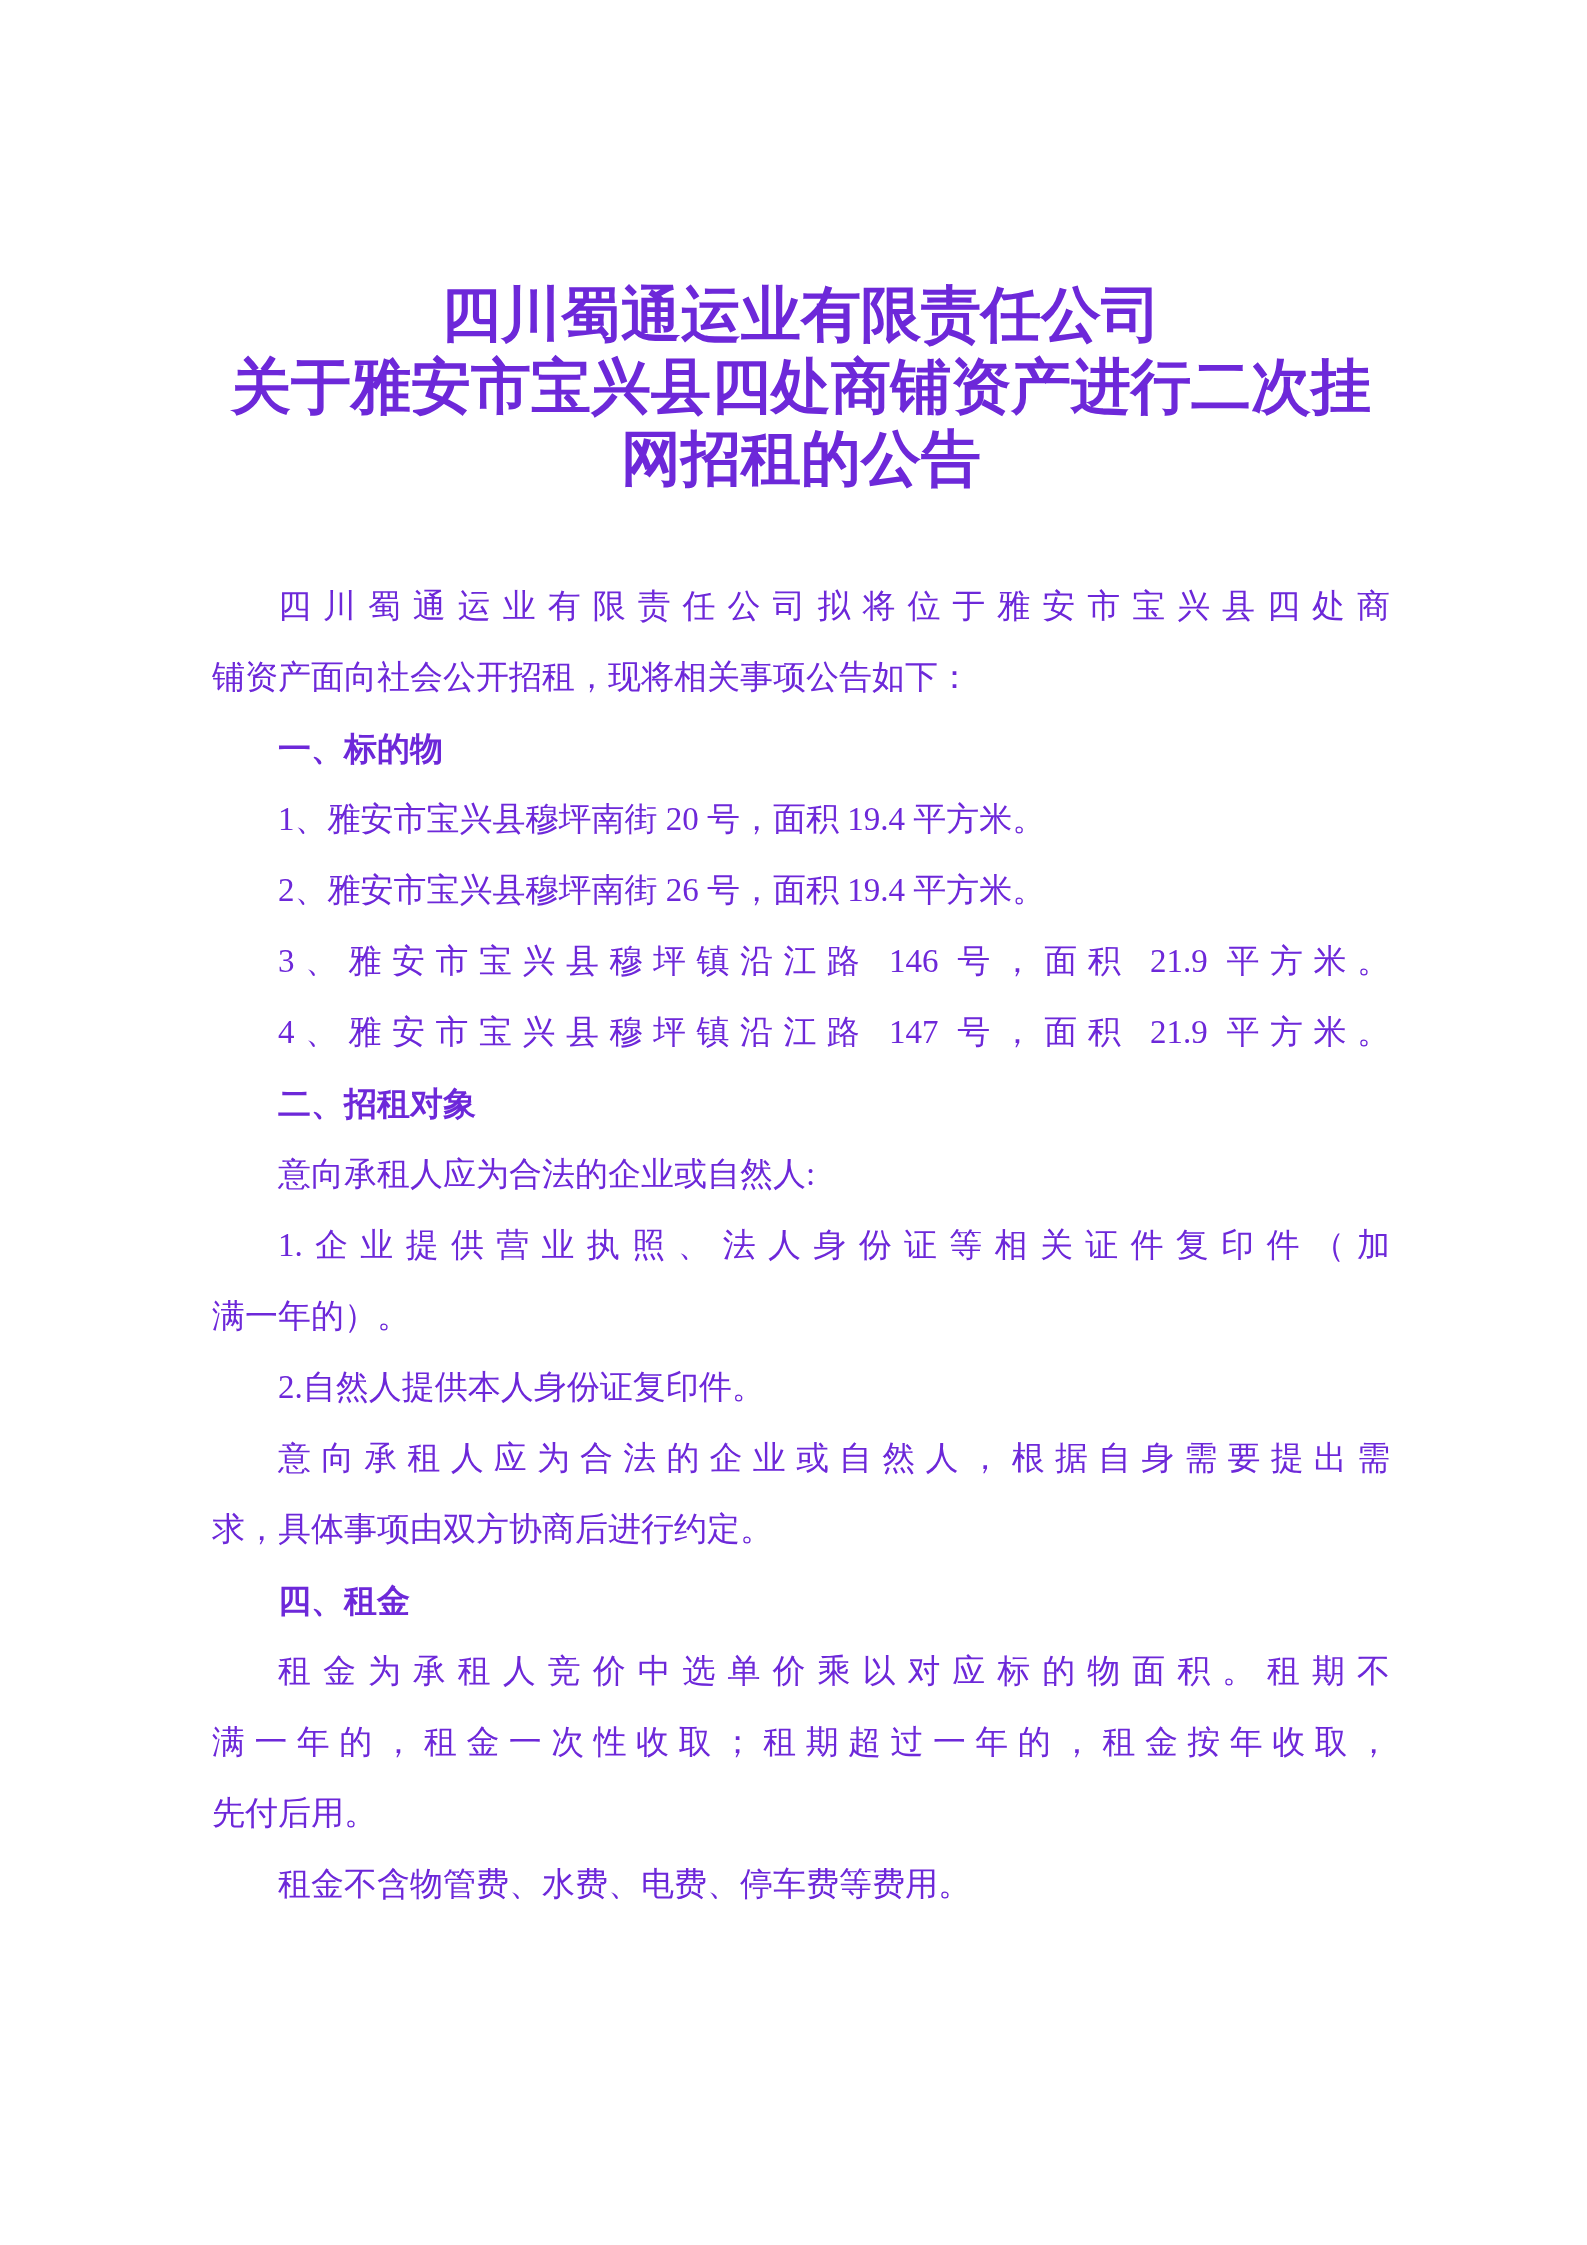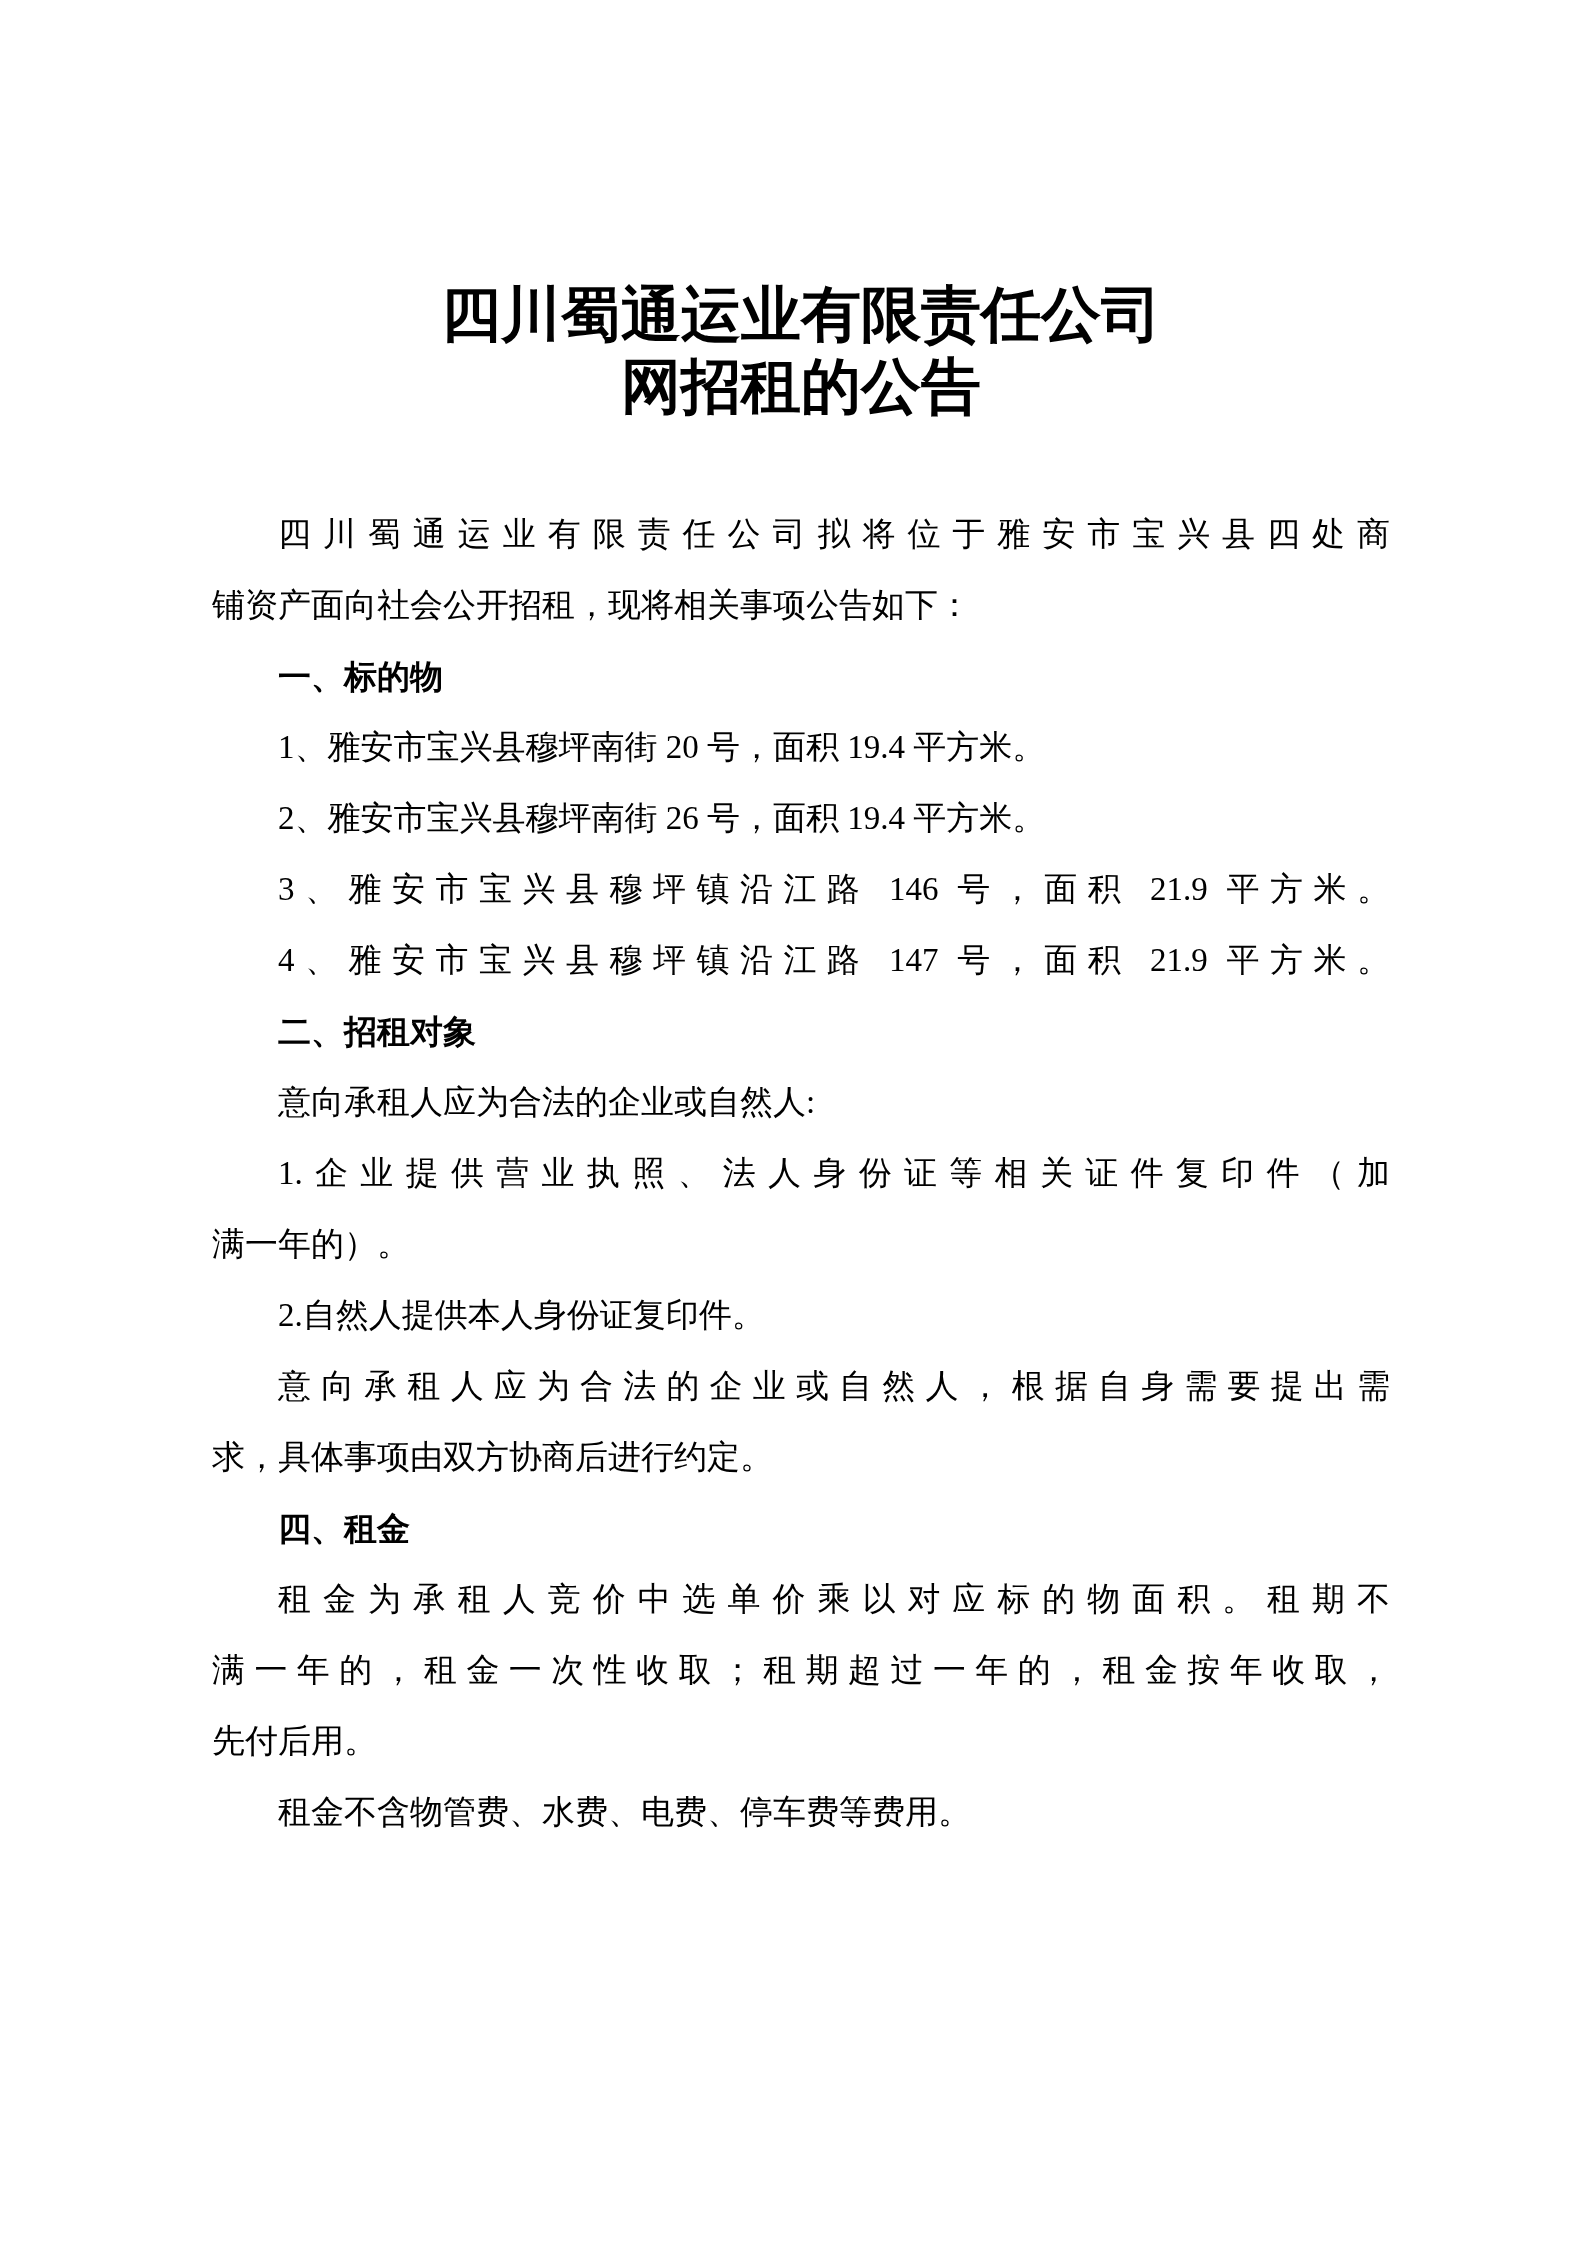--- a/index.html
+++ b/index.html
@@ -1,21 +1,21 @@
 <!DOCTYPE html>
 <html><head>
 <meta charset="utf-8">
 <style>
   html, body { margin: 0; padding: 0; background: #ffffff; }
   .page {
     position: relative;
     width: 1587px;
     height: 1918px;
     background: #ffffff;
-    color: #000000;
+    color: #6d28d9;
     overflow: hidden;
     font-family: "Liberation Serif", serif;
   }
   .content {
     position: absolute;
     left: 212px;
     top: 279px;
     width: 1178px;
   }
   .doc-title {
@@ -40,20 +40,21 @@
   }
 </style>
 </head>
 <body>
 
 <div class="page">
   <div class="content">
 
     <div class="doc-title">
       <div class="t-line">四川蜀通运业有限责任公司</div>
+      <div class="t-line">关于雅安市宝兴县四处商铺资产进行二次挂</div>
       <div class="t-line">网招租的公告</div>
     </div>
 
     <div class="doc-body">
       <div class="ln ind jf">四川蜀通运业有限责任公司拟将位于雅安市宝兴县四处商</div>
       <div class="ln">铺资产面向社会公开招租，现将相关事项公告如下：</div>
       <div class="ln ind hd">一、标的物</div>
       <div class="ln ind">1、雅安市宝兴县穆坪南街 20 号，面积 19.4 平方米。</div>
       <div class="ln ind">2、雅安市宝兴县穆坪南街 26 号，面积 19.4 平方米。</div>
       <div class="ln ind jf">3、雅安市宝兴县穆坪镇沿江路 146 号，面积 21.9 平方米。</div>

